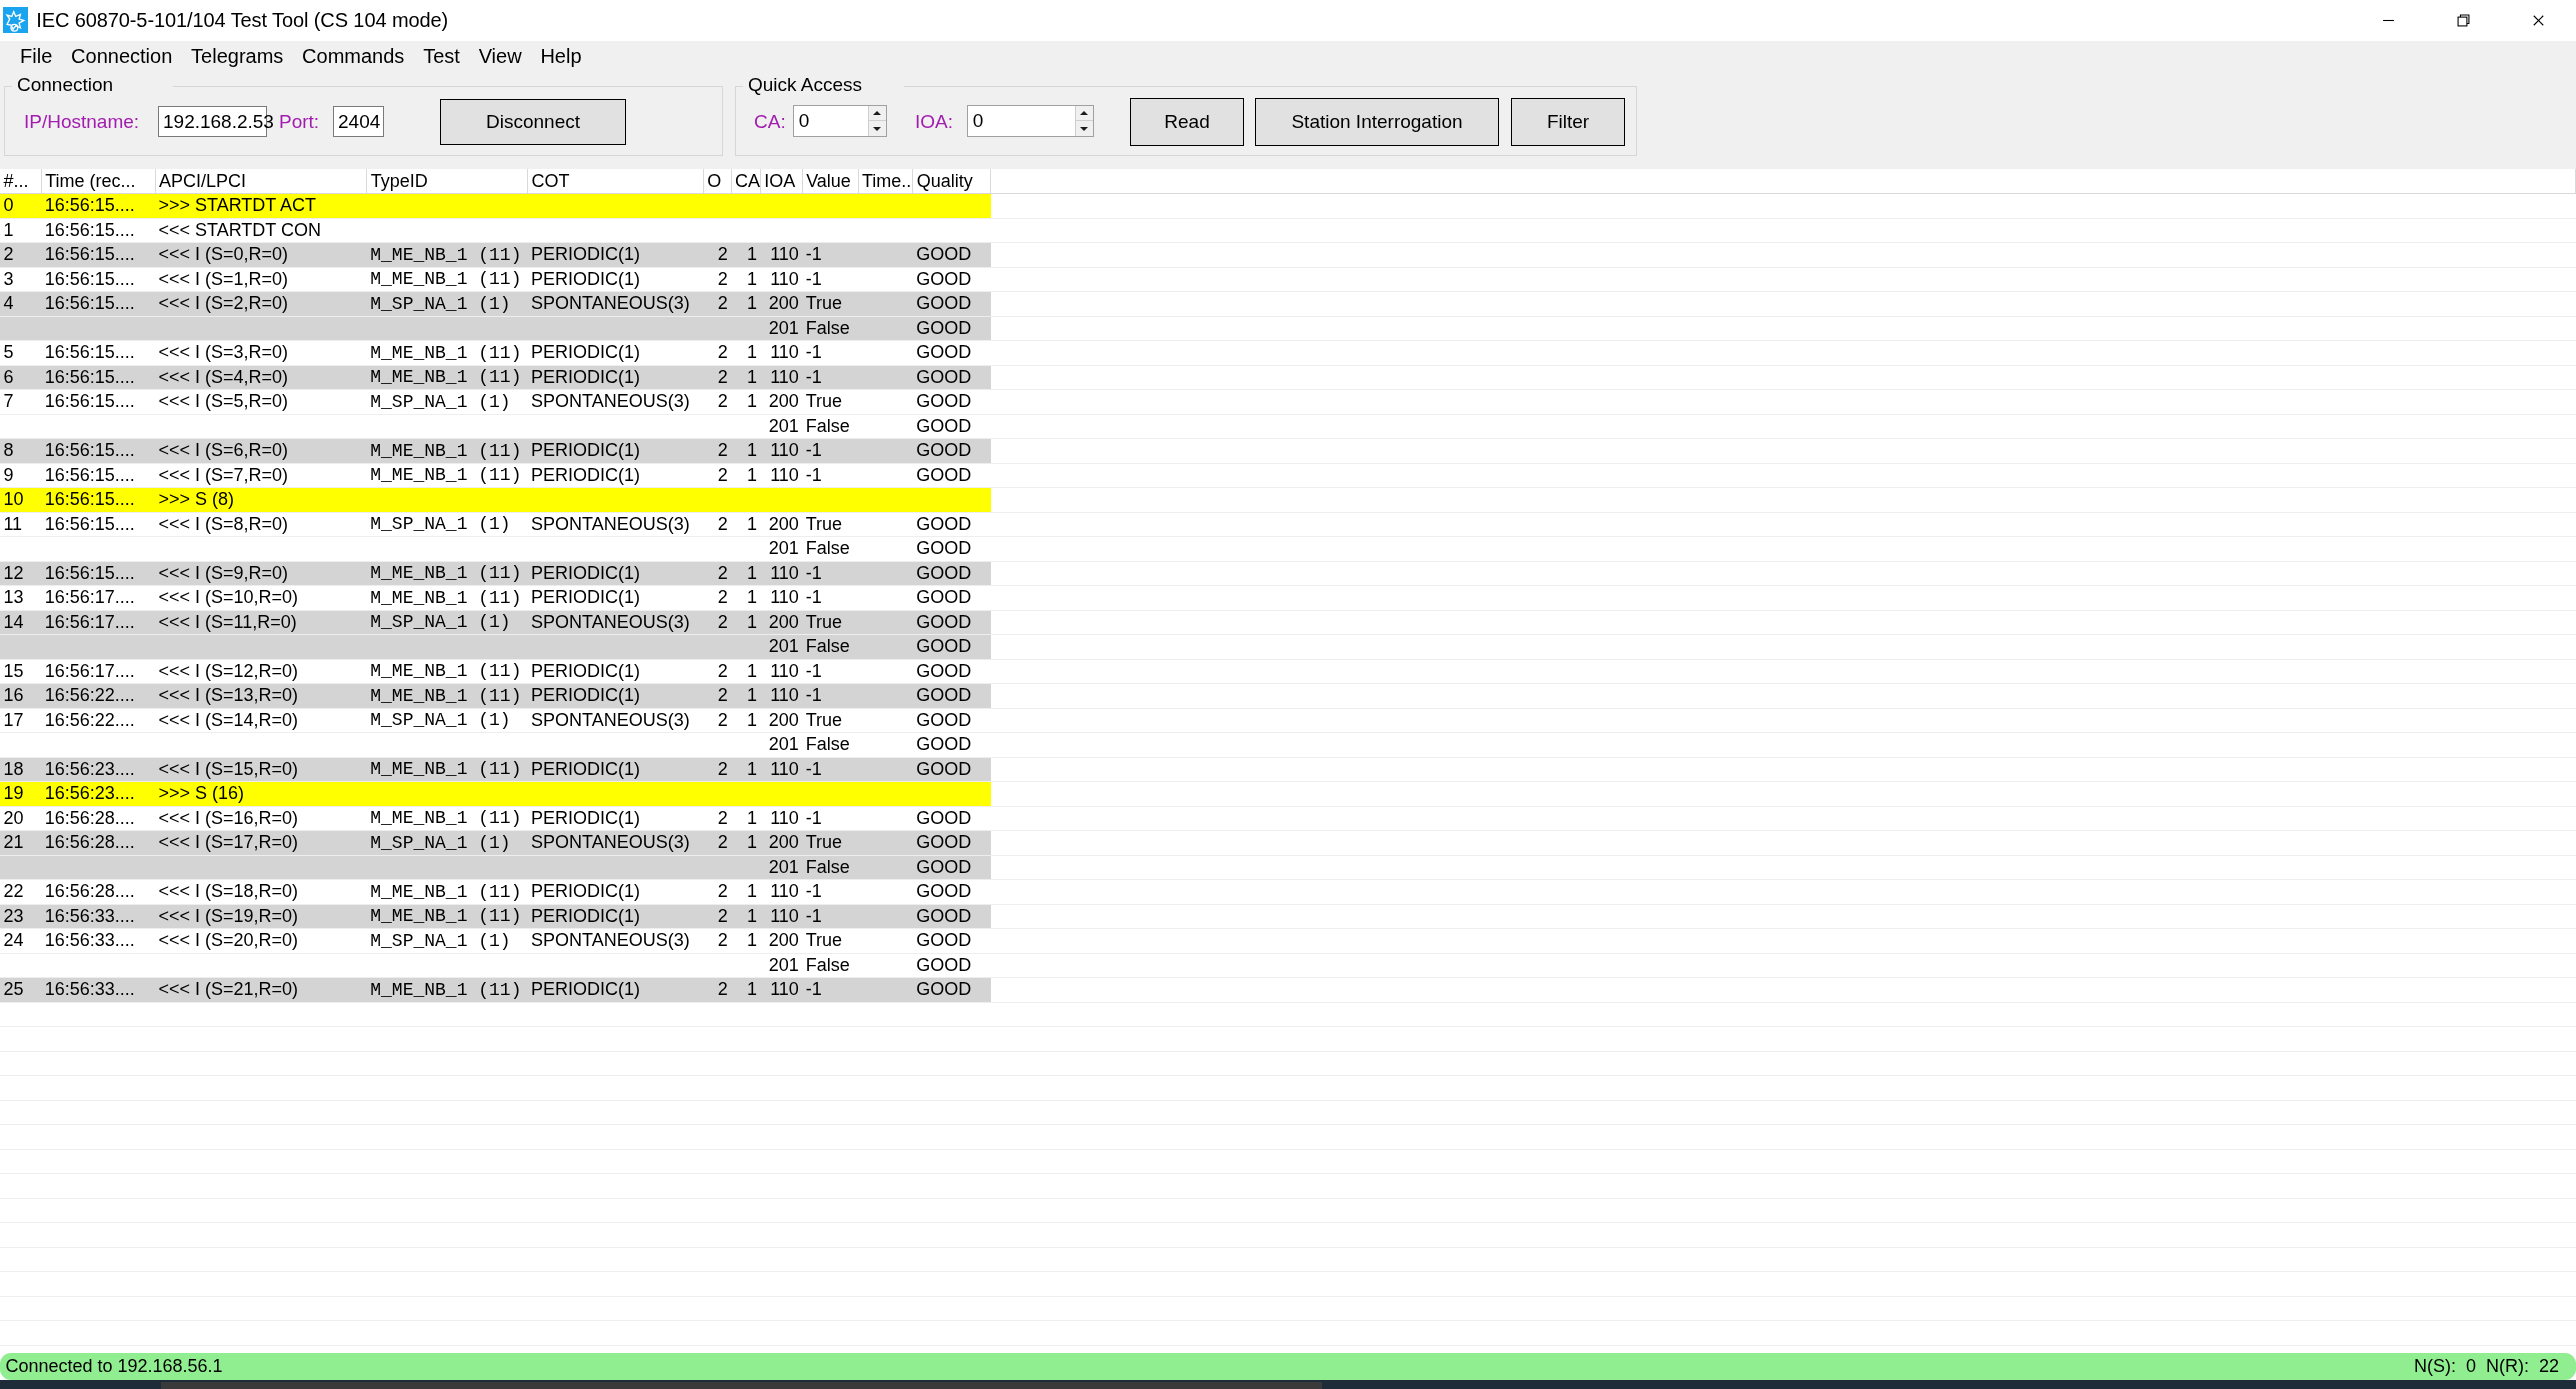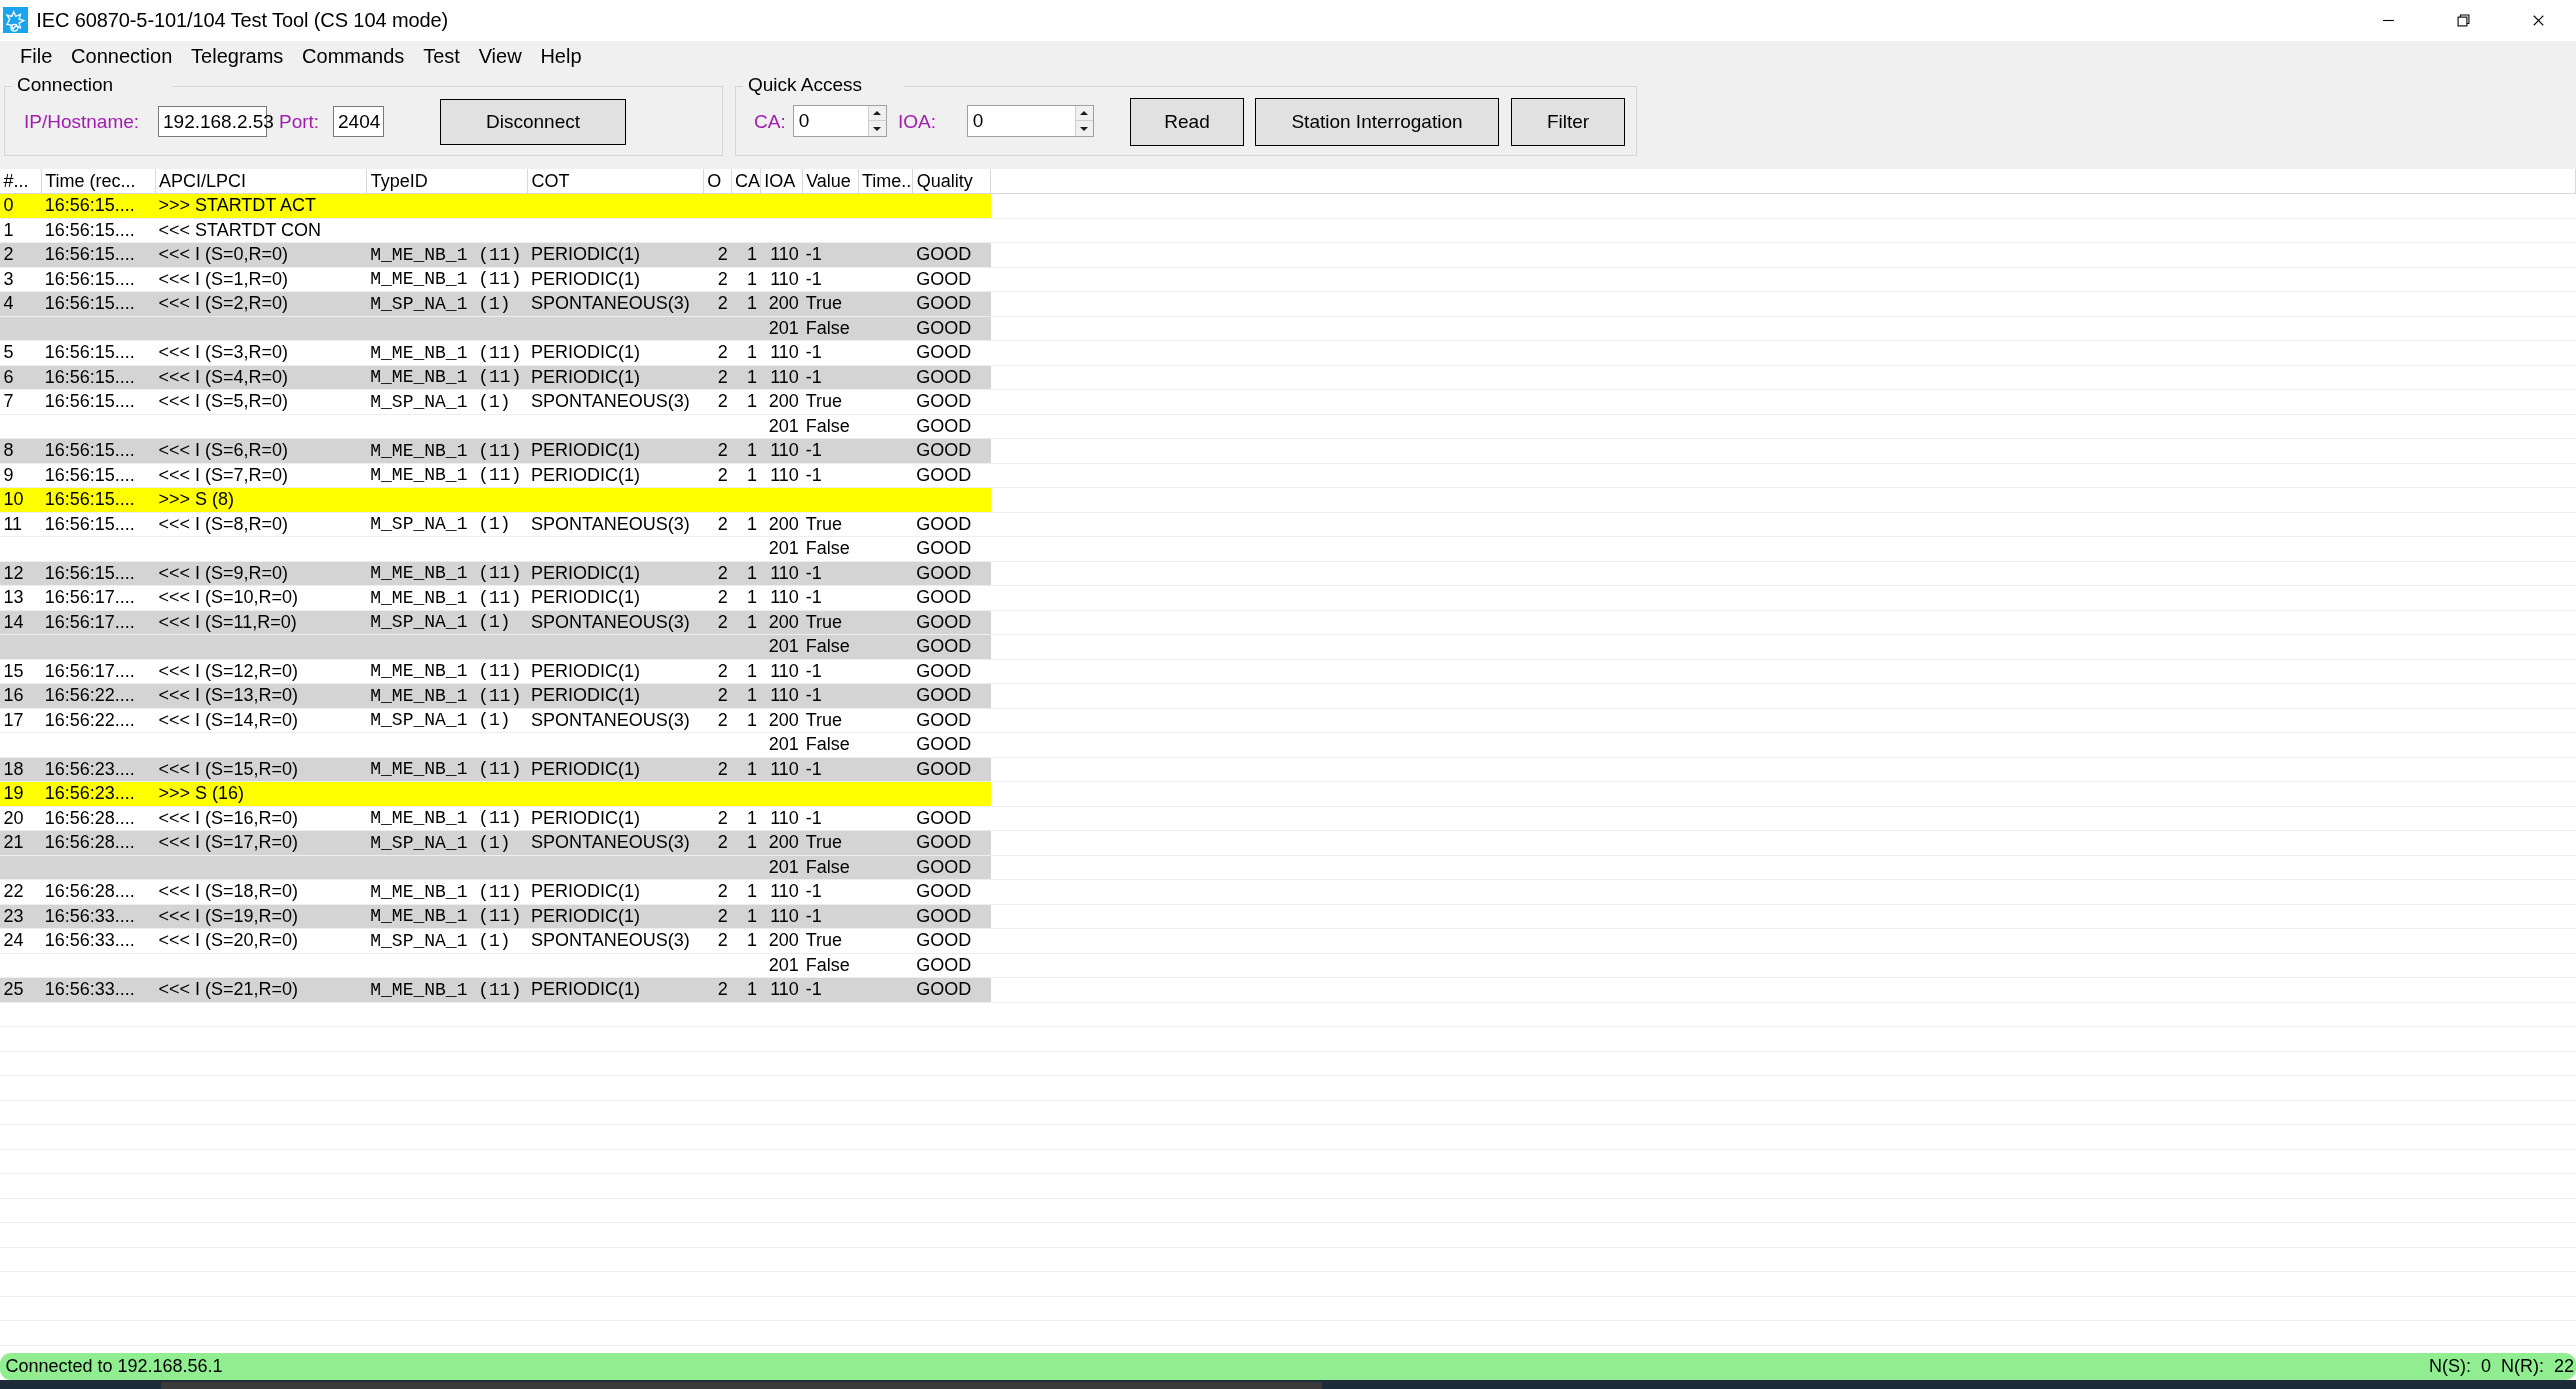--- a/index.html
+++ b/index.html
@@ -258,21 +258,21 @@
   }
   .status-left {
     font-size: 18px;
     color: #000;
     padding-left: 5.4px;
   }
   .status-right {
     margin-left: auto;
     font-size: 18px;
     color: #000;
-    padding-right: 2px;
+    padding-right: 17px;
     white-space: pre;
   }
 
   
   .taskbar {
     position: absolute;
     left: 0;
     top: 1380px;
     width: 2576px;
     height: 10px;
@@ -359,21 +359,21 @@
       <div class="sbtns">
         <div class="sbtn up">
             <span class="tri-up"></span>
           </div>
         <div class="sbtn dn">
             <span class="tri-down"></span>
           </div>
       </div>
     </div>
 
-    <div class="lbl" style="left:162px; top:25px;">IOA:</div>
+    <div class="lbl" style="left:179px; top:25px;">IOA:</div>
     <div class="spin" style="left:231px; top:19px; width:127px; height:32px;">
       <div class="sv">0</div>
       <div class="sbtns">
         <div class="sbtn up">
             <span class="tri-up"></span>
           </div>
         <div class="sbtn dn">
             <span class="tri-down"></span>
           </div>
       </div>

